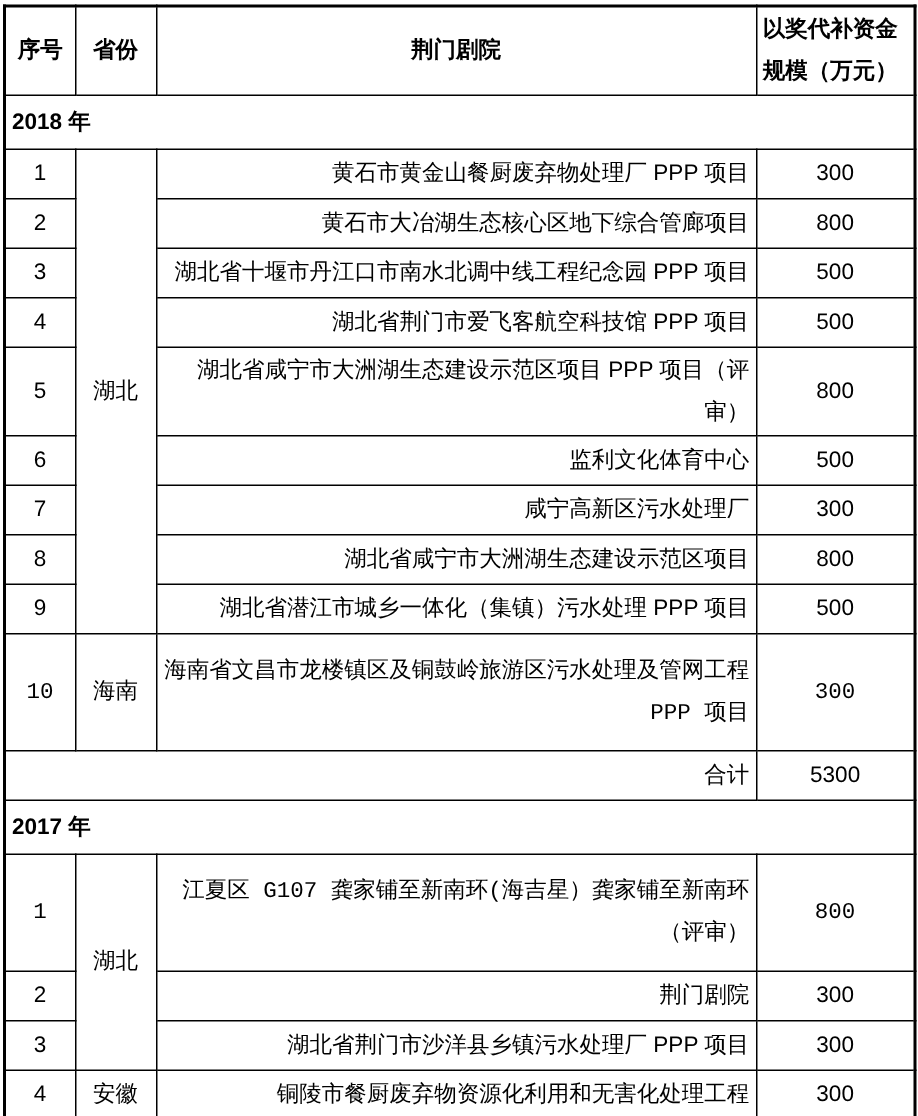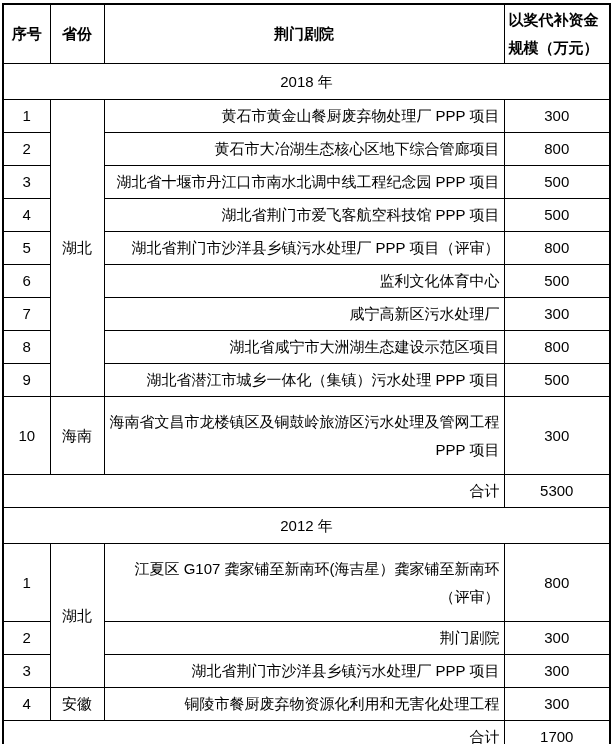--- a/index.html
+++ b/index.html
@@ -24,28 +24,28 @@
     font-size: 15px;
     line-height: 28px;
     padding: 1px 4px;
     vertical-align: middle;
     overflow: hidden;
     word-break: break-all;
   }
   .funding-table th { font-weight: bold; }
   .header-row { height: 58px; }
   .row-s { height: 33px; }          
-  .row-d { height: 78px; }          
+  .row-d { height: 78px; font-family: Liberation Mono, monospace; }          
   .no-cell, .prov-cell, .amt-cell { text-align: center; }
   .name-cell { text-align: right; padding-left: 3px; padding-right: 3px; }
   .center-h { }
   .fund-header { text-align: left; padding-left: 6px; padding-right: 2px; line-height: 29px; }
   .section-cell {
-    text-align: center;
-    font-weight: normal;
+    text-align: left;
+    font-weight: bold;
     height: 33px;
   }
   .total-label-cell { text-align: right; }
 </style>
 </head>
 <body>
 
 <table class="funding-table">
   <colgroup>
     <col style="width:47px">
@@ -83,21 +83,21 @@
       <td class="name-cell">湖北省十堰市丹江口市南水北调中线工程纪念园 PPP 项目</td>
       <td class="amt-cell">500</td>
     </tr>
     <tr class="row-s">
       <td class="no-cell">4</td>
       <td class="name-cell">湖北省荆门市爱飞客航空科技馆 PPP 项目</td>
       <td class="amt-cell">500</td>
     </tr>
     <tr class="row-s">
       <td class="no-cell">5</td>
-      <td class="name-cell">湖北省荆门市沙洋县乡镇污水处理厂 PPP 项目（评审）</td>
+      <td class="name-cell">湖北省咸宁市大洲湖生态建设示范区项目 PPP 项目（评审）</td>
       <td class="amt-cell">800</td>
     </tr>
     <tr class="row-s">
       <td class="no-cell">6</td>
       <td class="name-cell">监利文化体育中心</td>
       <td class="amt-cell">500</td>
     </tr>
     <tr class="row-s">
       <td class="no-cell">7</td>
       <td class="name-cell">咸宁高新区污水处理厂</td>
@@ -118,21 +118,21 @@
       <td class="prov-cell">海南</td>
       <td class="name-cell">海南省文昌市龙楼镇区及铜鼓岭旅游区污水处理及管网工程 PPP 项目</td>
       <td class="amt-cell">300</td>
     </tr>
     <tr class="row-s">
       <td class="total-label-cell" colspan="3">合计</td>
       <td class="amt-cell">5300</td>
     </tr>
 
     <tr>
-      <td class="section-cell" colspan="4">2012 年</td>
+      <td class="section-cell" colspan="4">2017 年</td>
     </tr>
 
     <tr class="row-d">
       <td class="no-cell">1</td>
       <td class="prov-cell" rowspan="3">湖北</td>
       <td class="name-cell">江夏区 G107 龚家铺至新南环(海吉星）龚家铺至新南环（评审）</td>
       <td class="amt-cell">800</td>
     </tr>
     <tr class="row-s">
       <td class="no-cell">2</td>

